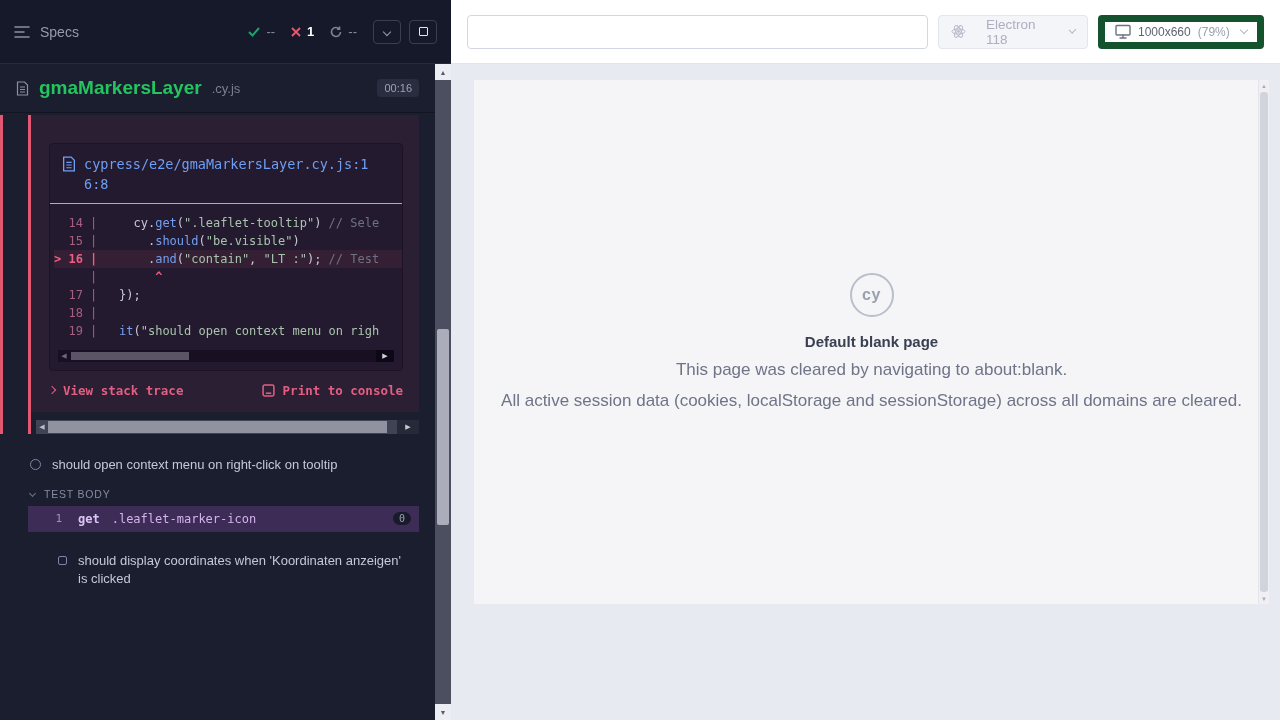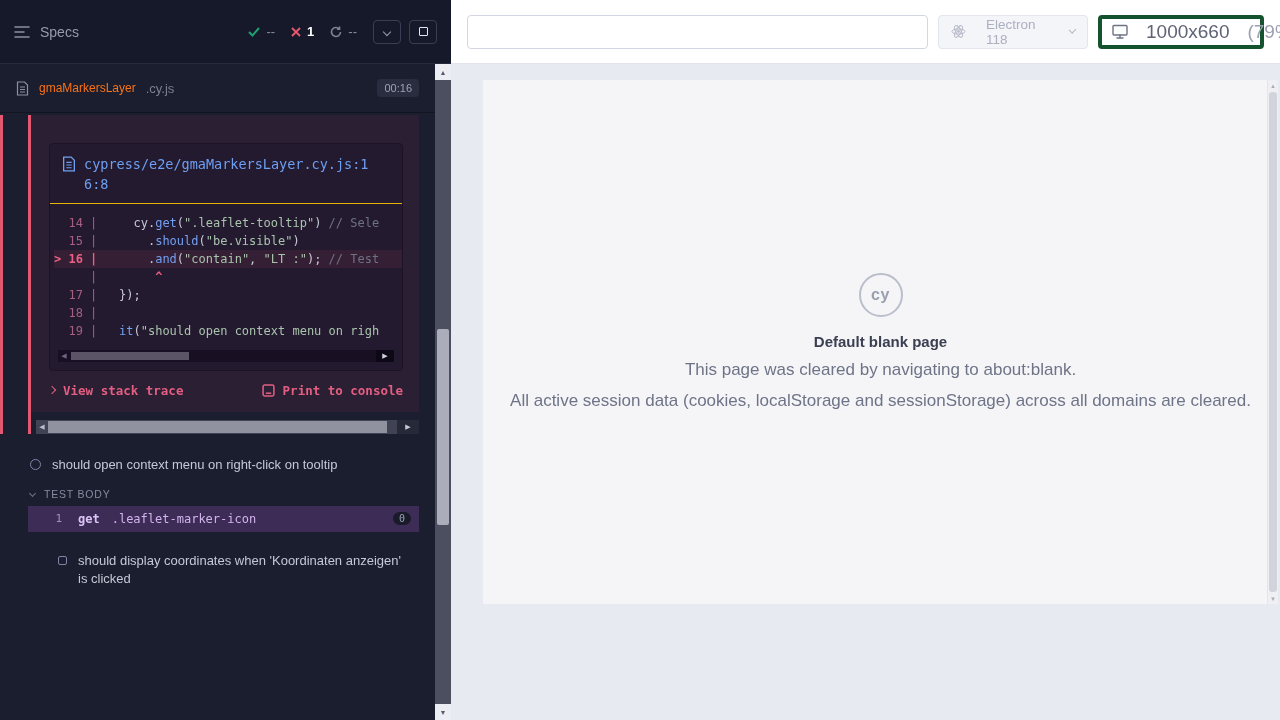--- a/index.html
+++ b/index.html
@@ -15,21 +15,21 @@
   .stat { display:flex; align-items:center; gap:6px; font-size:13px; color:#8a8ea2; }
   .stat.failed b { color:#fff; font-weight:700; }
   .head-btns { display:flex; gap:8px; }
   .icon-btn { width:28px; height:24px; border:1px solid #3a3e54; border-radius:4px; background:transparent; display:flex; align-items:center; justify-content:center; cursor:pointer; }
   .chev { width:6px; height:6px; border-right:1.6px solid #9a9eb2; border-bottom:1.6px solid #9a9eb2; transform:rotate(45deg); display:inline-block; }
   .chev.right { transform:rotate(-45deg); }
   .stop-sq { width:9px; height:9px; border:1.5px solid #e6e8f0; border-radius:1px; }
 
   .rep-body { width:435px; }
   .spec-row { height:49px; display:flex; align-items:center; gap:10px; padding:0 16px; border-bottom:1px solid #12141f; }
-  .spec-name { font-size:12px; font-weight:400; color:#f97316; }
+  .spec-name { font-size:19px; font-weight:700; color:#22c55e; }
   .spec-ext { font-size:13px; color:#7b7f93; }
   .time-badge { margin-left:auto; background:#2a2d40; color:#9da1b4; font-size:11px; padding:3px 7px; border-radius:4px; }
 
   .attempt-outer { position:relative; padding:2px 16px 0 28px; }
   .attempt-outer::before { content:""; position:absolute; left:0; top:2px; bottom:0; width:3px; background:#e45770; }
   .attempt { border-left:3px solid #e45770; }
   .err-panel { background:#2a1f33; padding:16px 16px 14px 18px; }
   .err-msg { font-family:"DejaVu Sans Mono", monospace; font-size:12px; line-height:18px; color:#ea8ca1; overflow-wrap:anywhere; }
 
   .code-frame { margin-top:12px; background:#241a2f; border:1px solid #1c1426; border-radius:4px; overflow:hidden; }
@@ -81,24 +81,24 @@
   .v-arrow { position:absolute; left:0; width:16px; height:16px; background:#edeef3; color:#565a6b; font-size:7px; display:flex; align-items:center; justify-content:center; cursor:pointer; }
   .v-arrow.up { top:0; } .v-arrow.down { bottom:0; }
   .v-thumb { position:absolute; left:2px; right:2px; top:265px; height:196px; background:#abaeba; border-radius:2px; cursor:pointer; }
 
   
   .runner { flex:1; min-width:0; background:#e8eaf2; position:relative; }
   .run-head { height:64px; background:#fff; border-bottom:1px solid #e3e5ee; display:flex; align-items:center; gap:10px; padding:0 16px; }
   .url-input { flex:1; height:34px; border:1px solid #d3d7e3; border-radius:4px; font-size:13px; padding:0 12px; color:#3c4254; background:#fff; outline:none; font-family:"Liberation Sans", sans-serif; }
   .browser-btn { width:150px; height:34px; background:#f4f5f9; border:1px solid #e3e5ef; border-radius:4px; display:flex; align-items:center; gap:20px; padding:0 12px; color:#abafc0; font-size:13.5px; cursor:pointer; }
   .browser-btn .chev, .viewport-btn .chev { border-color:#b4b8c6; margin-left:auto; margin-top:-3px; }
-  .viewport-btn { width:166px; height:34px; background:#fff; border:4px solid #14532d; border-radius:4px; display:flex; align-items:center; gap:18px; padding:0 10px; color:#5e6375; font-size:19px; cursor:pointer; }
+  .viewport-btn { width:166px; height:34px; background:#fff; border:7px solid #14532d; border-radius:4px; display:flex; align-items:center; gap:7px; padding:0 10px; color:#5e6375; font-size:12px; cursor:pointer; }
   .vp-scale { color:#9ba0b2; }
 
-  .aut { position:absolute; left:32px; top:80px; width:795px; height:524px; background:#f5f5f8; }
+  .aut { position:absolute; left:23px; top:80px; width:795px; height:524px; background:#f5f5f8; }
   .blank { height:100%; display:flex; flex-direction:column; align-items:center; justify-content:center; }
   .cy-logo { width:44px; height:44px; border:2px solid #babecb; border-radius:50%; display:flex; align-items:center; justify-content:center; font-size:16px; font-weight:600; color:#9aa0ad; letter-spacing:.5px; }
   .blank-title { margin-top:16px; font-size:15px; font-weight:700; color:#3a4052; }
   .blank-line { margin-top:10px; font-size:17px; color:#6e7487; }
   .blank-line + .blank-line { margin-top:11px; }
 
   .aut-scroll { position:absolute; right:0; top:0; bottom:0; width:11px; background:#f0f0f4; border-left:1px solid #e4e4ea; }
   .aut-arrow { position:absolute; left:0; width:10px; height:11px; color:#a9abb6; font-size:6px; display:flex; align-items:center; justify-content:center; cursor:pointer; }
   .aut-arrow.up { top:0; } .aut-arrow.down { bottom:0; }
   .aut-thumb { position:absolute; left:1px; right:1px; top:12px; bottom:12px; background:#d2d4dc; border-radius:3px; cursor:pointer; }

